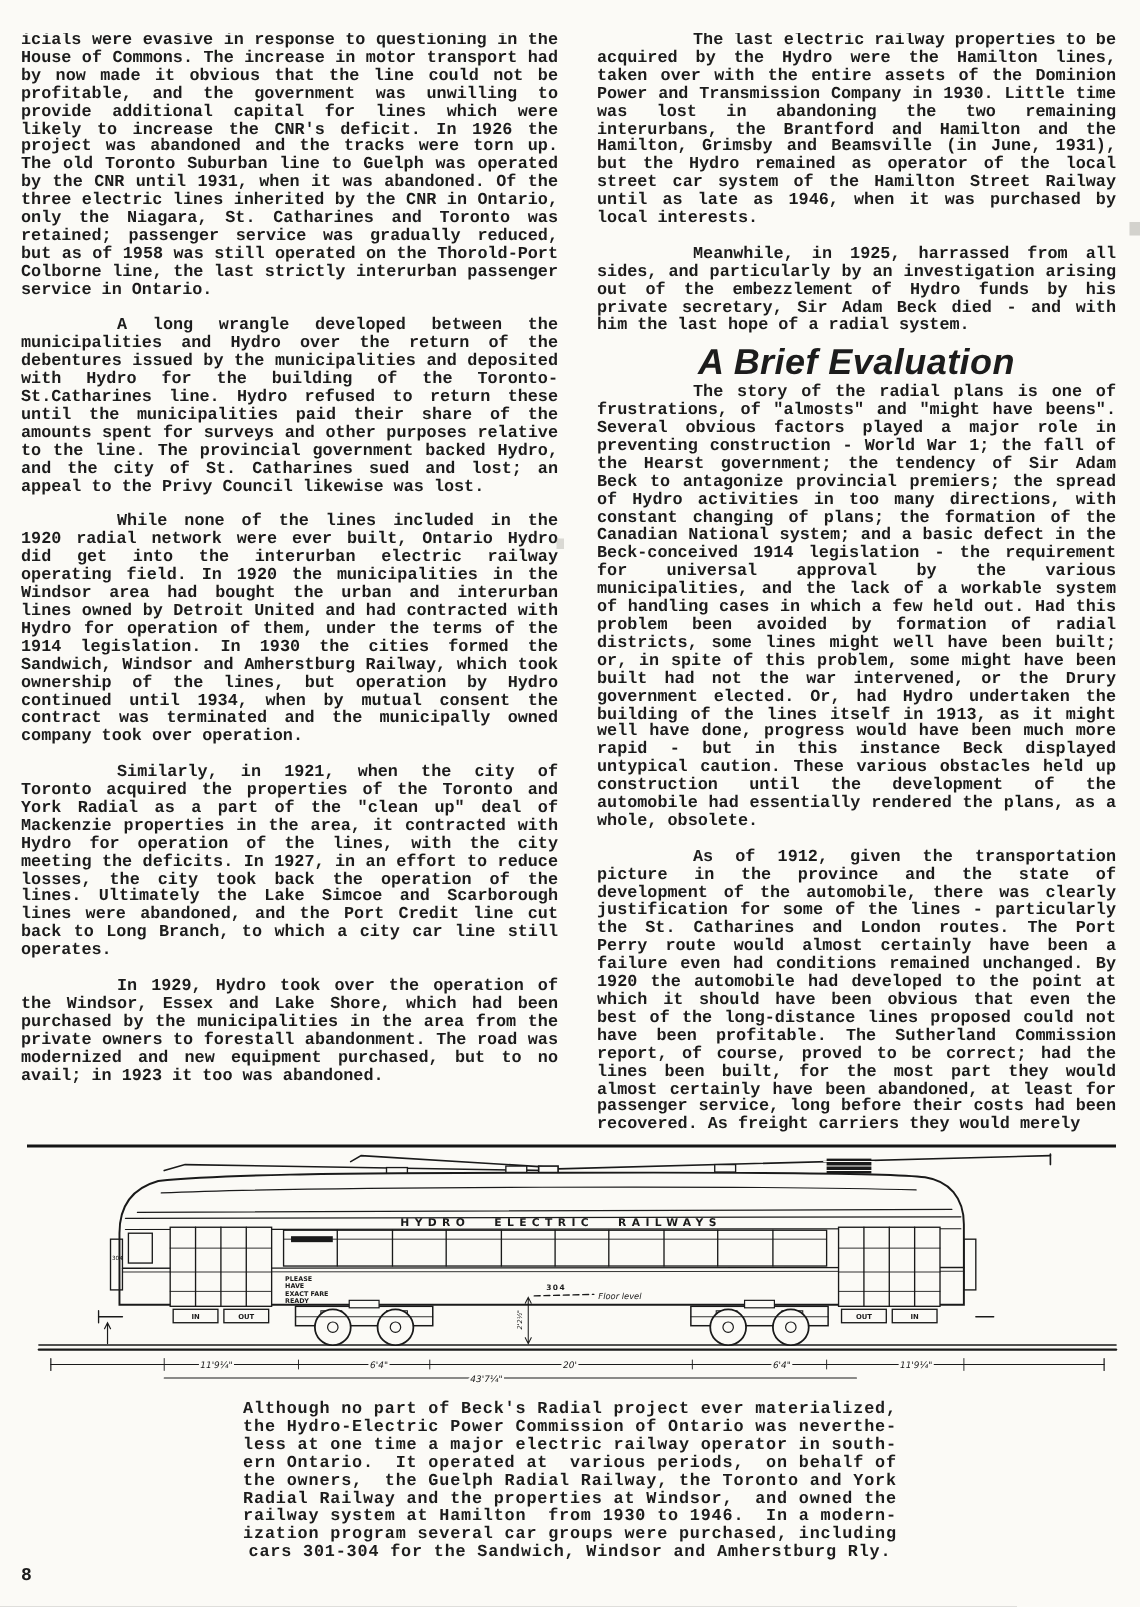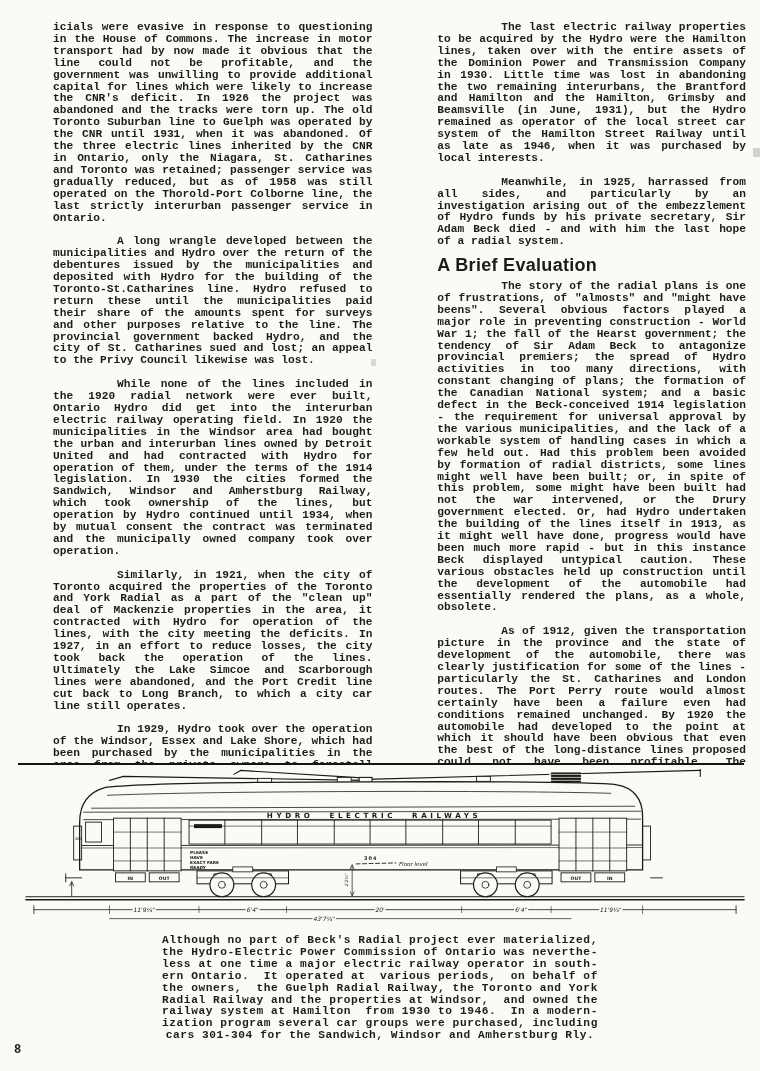--- a/index.html
+++ b/index.html
@@ -3,29 +3,29 @@
 <meta charset="utf-8">
 <style>
   html,body{margin:0;padding:0;}
   body{background:#8a8a8a;font-family:"Liberation Mono","DejaVu Sans Mono",monospace;}
   .page{
     position:relative;width:760px;height:1071px;margin:0 auto;
     background:#fbfaf6;color:#1c1c1c;box-sizing:border-box;
     padding:22px 14px 0 14px;overflow:hidden;
   }
   .columns{display:flex;gap:26px;height:741px;overflow:hidden;}
-  .col{font-size:11.2px;line-height:11.9px;font-weight:bold;margin-left:39px;}
+  .col{font-size:11.2px;line-height:11.9px;font-weight:bold;}
   .col.left{width:358px;}
   .col.right{width:346px;}
   .para{margin:0 0 11.9px 0;text-align:justify;text-align-last:left;hyphens:none;}
   .para.indent{text-indent:64px;}
   .section-heading{
     font-family:"Liberation Sans","DejaVu Sans",sans-serif;
-    font-size:18px;font-weight:bold;letter-spacing:.3px;
-    margin:4px 0 9px 0;
+    font-size:24px;font-weight:bold;letter-spacing:.3px;
+    text-align:center;margin:4px 0 9px 0;font-style:italic;
   }
   .figure-rule{border-top:2px solid #151515;margin:0 2px 0 4px;}
   .figure-svg{display:block;margin:3px 0 0 0;}
   svg text{font-family:"DejaVu Sans","Liberation Sans",sans-serif;fill:#1a1a1a;}
   .lb{font-size:7.2px;font-weight:bold;letter-spacing:3.6px;word-spacing:10px;}
   .fs{font-size:4.3px;font-weight:bold;}
   .dl{font-size:4.6px;font-weight:bold;}
   .dim{font-size:6px;font-style:italic;paint-order:stroke;stroke:#fbfaf6;stroke-width:3px;}
   .dimv{font-size:4.4px;font-style:italic;paint-order:stroke;stroke:#fbfaf6;stroke-width:2.5px;}
   .flr{font-size:5.6px;font-style:italic;}
@@ -43,21 +43,21 @@
 <body>
 
 <div class="page">
 
   <div class="columns">
     <div class="col left">
       <p class="para">icials were evasive in response to questioning in the House of Commons. The increase in motor transport had by now made it obvious that the line could not be profitable, and the government was unwilling to provide additional capital for lines which were likely to increase the CNR's deficit. In 1926 the project was abandoned and the tracks were torn up. The old Toronto Suburban line to Guelph was operated by the CNR until 1931, when it was abandoned. Of the three electric lines inherited by the CNR in Ontario, only the Niagara, St. Catharines and Toronto was retained; passenger service was gradually reduced, but as of 1958 was still operated on the Thorold-Port Colborne line, the last strictly interurban passenger service in Ontario.</p>
       <p class="para indent">A long wrangle developed between the municipalities and Hydro over the return of the debentures issued by the municipalities and deposited with Hydro for the building of the Toronto-St.Catharines line. Hydro refused to return these until the municipalities paid their share of the amounts spent for surveys and other purposes relative to the line. The provincial government backed Hydro, and the city of St. Catharines sued and lost; an appeal to the Privy Council likewise was lost.</p>
       <p class="para indent">While none of the lines included in the 1920 radial network were ever built, Ontario Hydro did get into the interurban electric railway operating field. In 1920 the municipalities in the Windsor area had bought the urban and interurban lines owned by Detroit United and had contracted with Hydro for operation of them, under the terms of the 1914 legislation. In 1930 the cities formed the Sandwich, Windsor and Amherstburg Railway, which took ownership of the lines, but operation by Hydro continued until 1934, when by mutual consent the contract was terminated and the municipally owned company took over operation.</p>
       <p class="para indent">Similarly, in 1921, when the city of Toronto acquired the properties of the Toronto and York Radial as a part of the "clean up" deal of Mackenzie properties in the area, it contracted with Hydro for operation of the lines, with the city meeting the deficits. In 1927, in an effort to reduce losses, the city took back the operation of the lines. Ultimately the Lake Simcoe and Scarborough lines were abandoned, and the Port Credit line cut back to Long Branch, to which a city car line still operates.</p>
-      <p class="para indent">In 1929, Hydro took over the operation of the Windsor, Essex and Lake Shore, which had been purchased by the municipalities in the area from the private owners to forestall abandonment. The road was modernized and new equipment purchased, but to no avail; in 1928 it too was abandoned.</p>
+      <p class="para indent">In 1929, Hydro took over the operation of the Windsor, Essex and Lake Shore, which had been purchased by the municipalities in the area from the private owners to forestall abandonment. The road was modernized and new equipment purchased, but to no avail; in 1923 it too was abandoned.</p>
     </div>
     <div class="col right">
       <p class="para indent">The last electric railway properties to be acquired by the Hydro were the Hamilton lines, taken over with the entire assets of the Dominion Power and Transmission Company in 1930. Little time was lost in abandoning the two remaining interurbans, the Brantford and Hamilton and the Hamilton, Grimsby and Beamsville (in June, 1931), but the Hydro remained as operator of the local street car system of the Hamilton Street Railway until as late as 1946, when it was purchased by local interests.</p>
       <p class="para indent">Meanwhile, in 1925, harrassed from all sides, and particularly by an investigation arising out of the embezzlement of Hydro funds by his private secretary, Sir Adam Beck died - and with him the last hope of a radial system.</p>
       <h2 class="section-heading">A Brief Evaluation</h2>
       <p class="para indent">The story of the radial plans is one of frustrations, of "almosts" and "might have beens". Several obvious factors played a major role in preventing construction - World War 1; the fall of the Hearst government; the tendency of Sir Adam Beck to antagonize provincial premiers; the spread of Hydro activities in too many directions, with constant changing of plans; the formation of the Canadian National system; and a basic defect in the Beck-conceived 1914 legislation - the requirement for universal approval by the various municipalities, and the lack of a workable system of handling cases in which a few held out. Had this problem been avoided by formation of radial districts, some lines might well have been built; or, in spite of this problem, some might have been built had not the war intervened, or the Drury government elected. Or, had Hydro undertaken the building of the lines itself in 1913, as it might well have done, progress would have been much more rapid - but in this instance Beck displayed untypical caution. These various obstacles held up construction until the development of the automobile had essentially rendered the plans, as a whole, obsolete.</p>
       <p class="para indent">As of 1912, given the transportation picture in the province and the state of development of the automobile, there was clearly justification for some of the lines - particularly the St. Catharines and London routes. The Port Perry route would almost certainly have been a failure even had conditions remained unchanged. By 1920 the automobile had developed to the point at which it should have been obvious that even the best of the long-distance lines proposed could not have been profitable. The Sutherland Commission report, of course, proved to be correct; had the lines been built, for the most part they would almost certainly have been abandoned, at least for passenger service, long before their costs had been recovered. As freight carriers they would merely</p>
     </div>
   </div>
 

